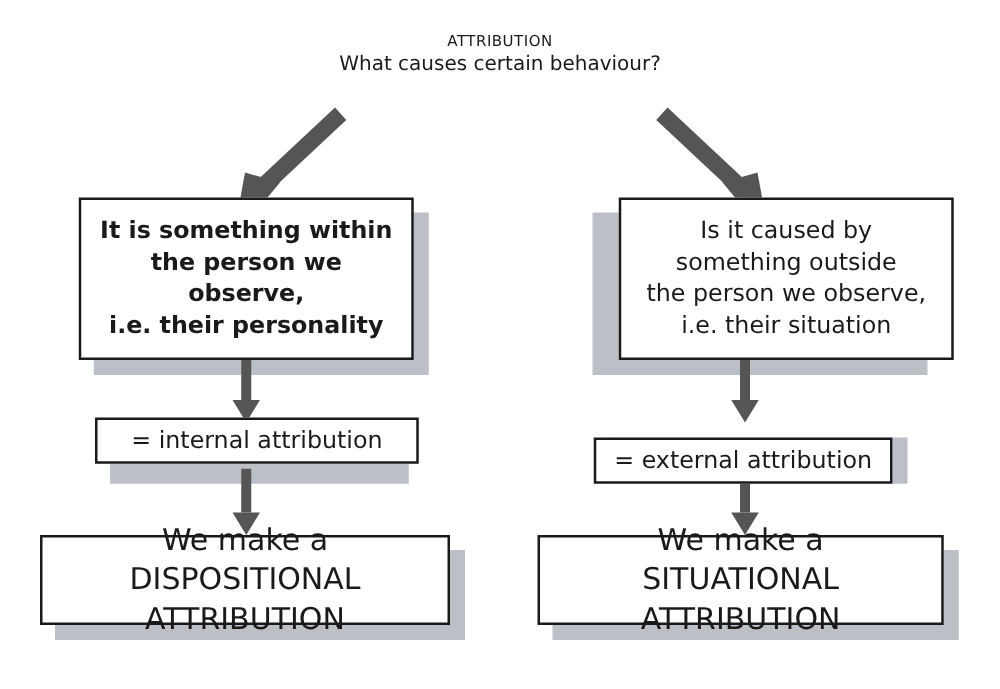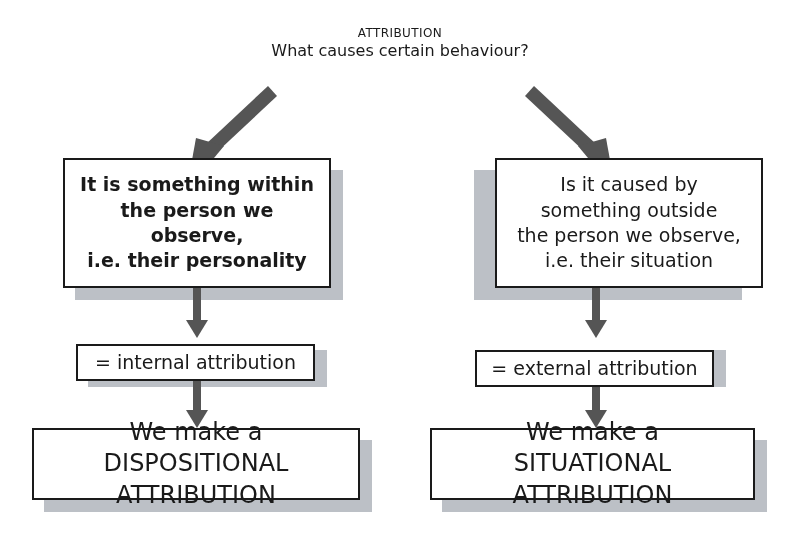--- a/index.html
+++ b/index.html
@@ -126,21 +126,21 @@
 the person we observe,
 i.e. their personality</span>
   </div>
 
   <div class="varrow" style="left:186px; top:288px; width:22px; height:50px;">
     <div class="shaft" style="height:32px;"></div>
     <div class="head"></div>
   </div>
 
   <div class="shadow" style="left:88px; top:350px; width:239px; height:37px;"></div>
-  <div class="node small" style="left:76px; top:344px; width:239px; height:37px;text-align:right;">
+  <div class="node small" style="left:76px; top:334px; width:259px; height:37px;text-align:right;">
     <span class="node-text">= internal attribution</span>
   </div>
 
   <div class="varrow" style="left:186px; top:375px; width:22px; height:53px;">
     <div class="shaft" style="height:35px;"></div>
     <div class="head"></div>
   </div>
 
   <div class="shadow" style="left:44px; top:440px; width:328px; height:72px;"></div>
   <div class="node wide" style="left:32px; top:428px; width:328px; height:72px;">

